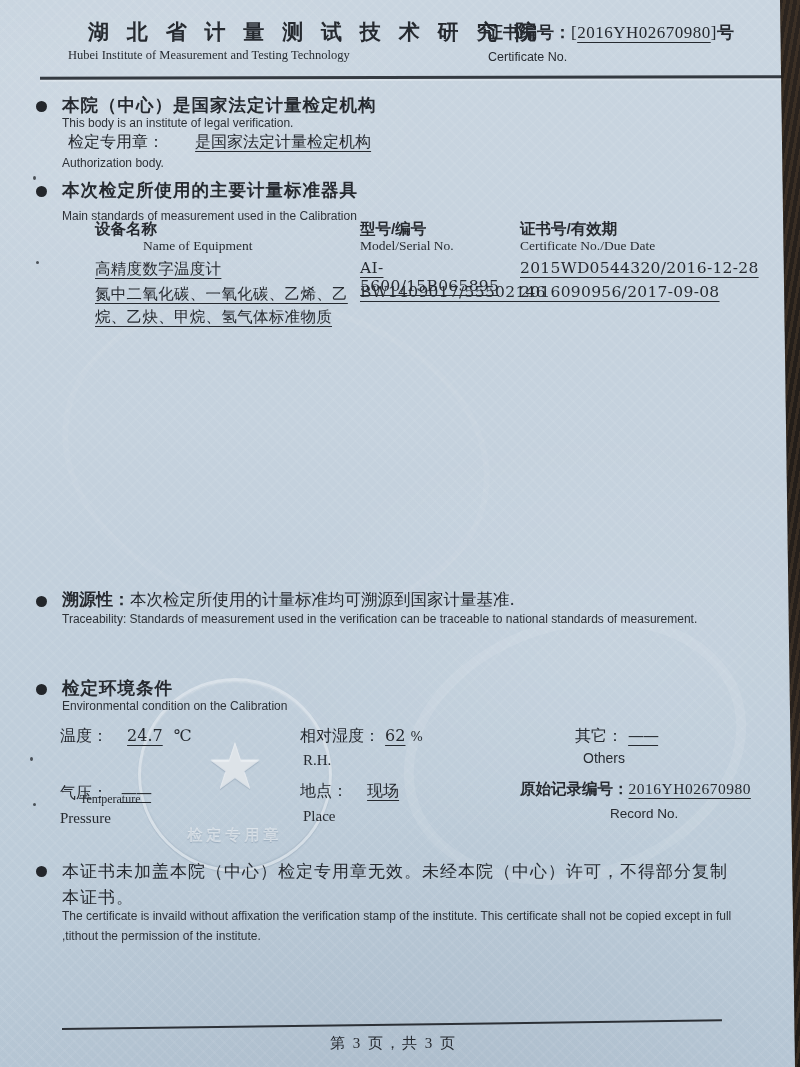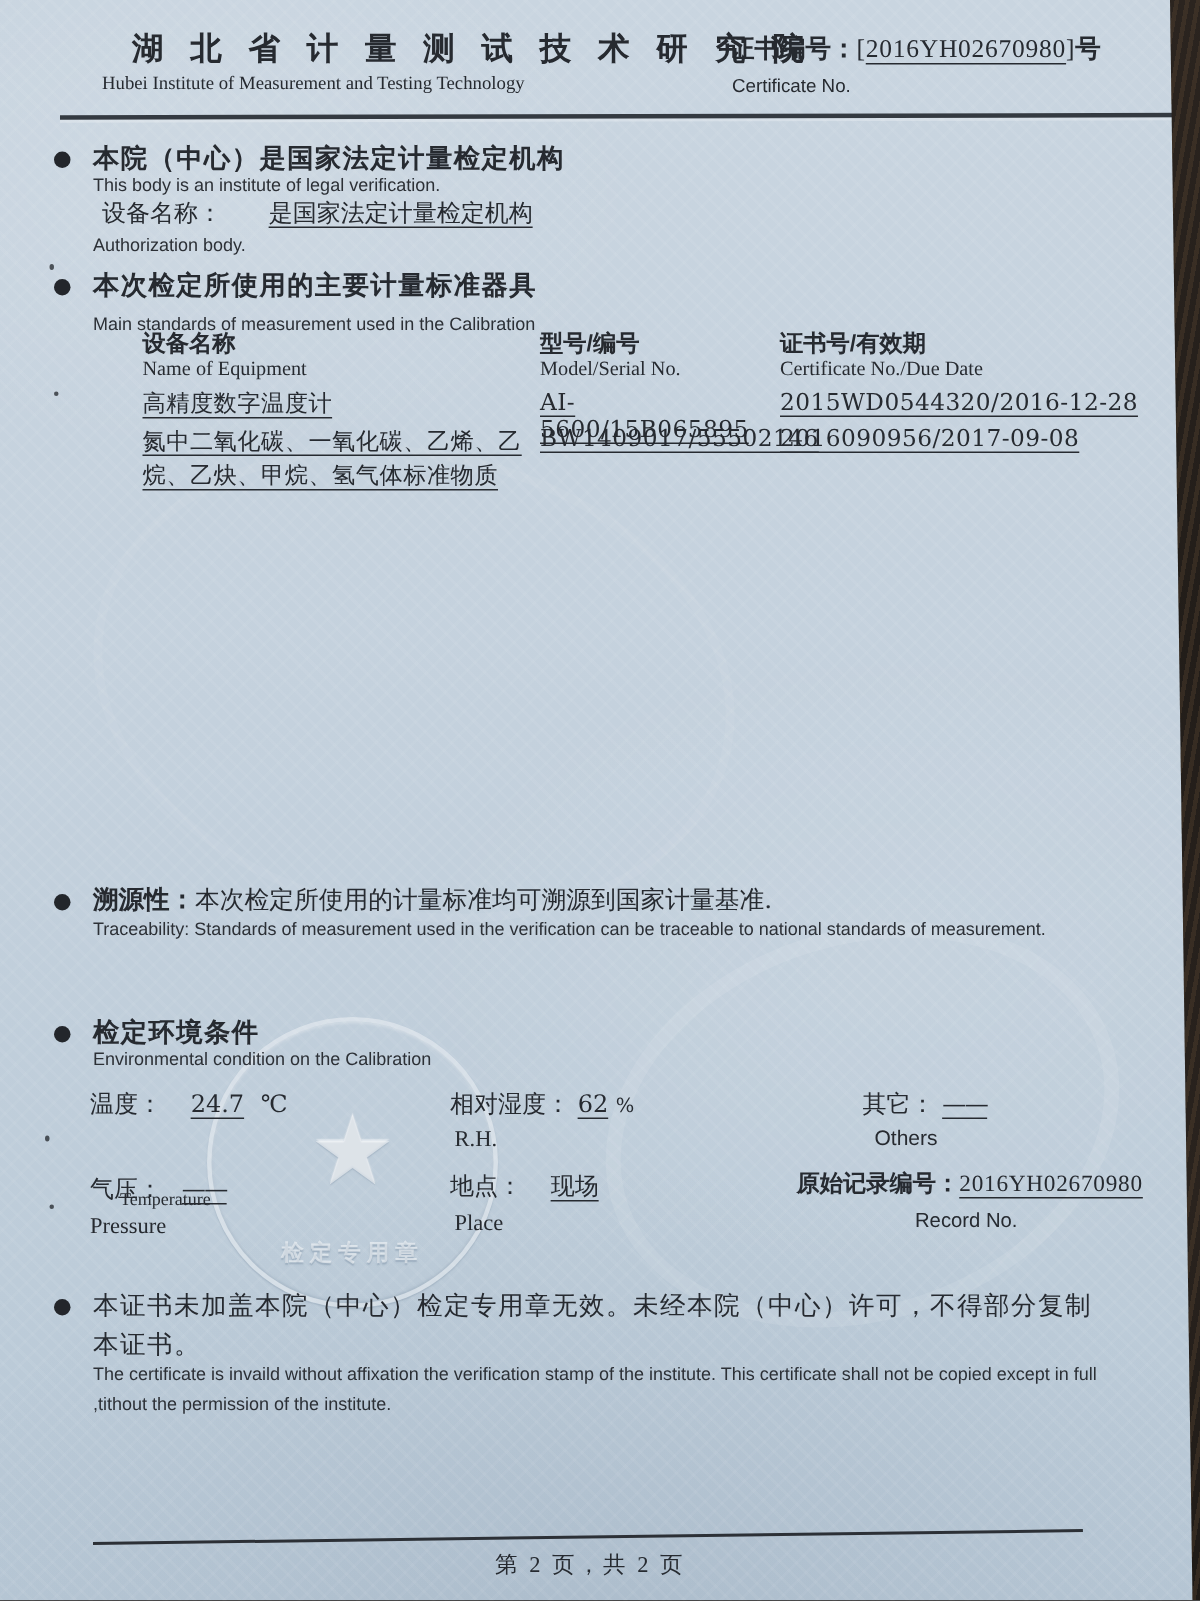--- a/index.html
+++ b/index.html
@@ -109,33 +109,33 @@
   <div class="certno">
     <span>证书编号：</span><span class="num">[</span><span class="num u">2016YH02670980</span><span class="num">]</span><span>号</span>
   </div>
   <div class="certno-en">Certificate No.</div>
   <div class="rule-top"></div>
 
   <div class="bullet" style="left:36px;top:101px;"></div>
   <div class="abs h-cn" style="left:62px;top:93px;">本院（中心）是国家法定计量检定机构</div>
   <div class="abs s-en" style="left:62px;top:116px;">This body is an institute  of  legal  verification.</div>
   <div class="abs kai" style="left:68px;top:132px;">
-    <span>设备名称：</span>
+    <span>检定专用章：</span>
     <span class="u" style="padding:0 26px;">是国家法定计量检定机构</span>
   </div>
   <div class="abs s-en" style="left:62px;top:156px;">Authorization body.</div>
 
   <div class="bullet" style="left:36px;top:186px;"></div>
   <div class="abs h-cn" style="left:62px;top:178px;">本次检定所使用的主要计量标准器具</div>
   <div class="abs s-en" style="left:62px;top:209px;">Main standards of measurement used in the Calibration</div>
 
   <div class="col1 tbl-head-cn" style="top:219px;">设备名称</div>
   <div class="col2 tbl-head-cn" style="top:219px;">型号/编号</div>
   <div class="col3 tbl-head-cn" style="top:219px;">证书号/有效期</div>
-  <div class="col1 tbl-head-en" style="top:238px;">Name of Equipment</div>
+  <div class="col1 tbl-head-en" style="top:238px;margin-left:48px;">Name of Equipment</div>
   <div class="col2 tbl-head-en" style="top:238px;">Model/Serial No.</div>
   <div class="col3 tbl-head-en" style="top:238px;">Certificate No./Due Date</div>
 
   <div class="col1 row-val u" style="top:259px;">高精度数字温度计</div>
   <div class="col2 row-val u" style="top:259px;">AI-5600/15B065895</div>
   <div class="col3 row-val u" style="top:259px;">2015WD0544320/2016-12-28</div>
 
   <div class="col1 row-val u" style="top:283px;line-height:23px;">氮中二氧化碳、一氧化碳、乙烯、乙烷、乙炔、甲烷、氢气体标准物质</div>
   <div class="col2 row-val u" style="top:283px;">BW1409017/55502146</div>
   <div class="col3 row-val u" style="top:283px;">2016090956/2017-09-08</div>
@@ -170,34 +170,34 @@
   <div class="abs sans" style="left:583px;top:750px;font-size:14px;">Others</div>
 
   <div class="abs kai" style="left:60px;top:783px;">
     <span>气压：</span>
     <span class="u dash-blank" style="margin-left:8px;">——</span>
   </div>
   <div class="abs kai" style="left:300px;top:781px;">
     <span>地点：</span>
     <span class="u" style="margin-left:14px;">现场</span>
   </div>
-  <div class="abs" style="left:520px;top:779px;font-size:15.5px;font-weight:bold;margin-left:11px;">
+  <div class="abs" style="left:520px;top:779px;font-size:15.5px;font-weight:bold;">
     <span>原始记录编号：</span><span class="u serif" style="font-weight:normal;letter-spacing:0.5px;">2016YH02670980</span>
   </div>
 
   <div class="abs serif" style="left:60px;top:810px;font-size:15px;">Pressure</div>
   <div class="abs serif" style="left:303px;top:808px;font-size:15px;">Place</div>
   <div class="abs sans" style="left:610px;top:806px;font-size:13.5px;">Record No.</div>
 
   <div class="bullet" style="left:36px;top:866px;"></div>
   <div class="abs s-en" style="left:62px;top:906px;width:680px;line-height:20px;">The certificate is invaild without affixation the verification stamp of the institute. This certificate shall not be copied except  in full ,tithout the permission of the institute.</div>
   <div class="abs kai" style="left:62px;top:858px;width:680px;font-size:17px;line-height:26px;letter-spacing:1px;">本证书未加盖本院（中心）检定专用章无效。未经本院（中心）许可，不得部分复制本证书。</div>
 
   <div class="rule-bottom"></div>
-  <div class="abs serif" style="left:330px;top:1034px;font-size:15px;letter-spacing:2px;">第 2 页，共 2 页</div>
+  <div class="abs serif" style="left:330px;top:1034px;font-size:15px;letter-spacing:2px;">第 3 页，共 3 页</div>
 
   <div class="speck" style="left:33px;top:176px;width:3px;height:4px;"></div>
   <div class="speck" style="left:36px;top:261px;width:3px;height:3px;"></div>
   <div class="speck" style="left:30px;top:757px;width:3px;height:4px;"></div>
   <div class="speck" style="left:33px;top:803px;width:3px;height:3px;"></div>
 </div>
 
 <div class="edge"></div>
 
 </body></html>

